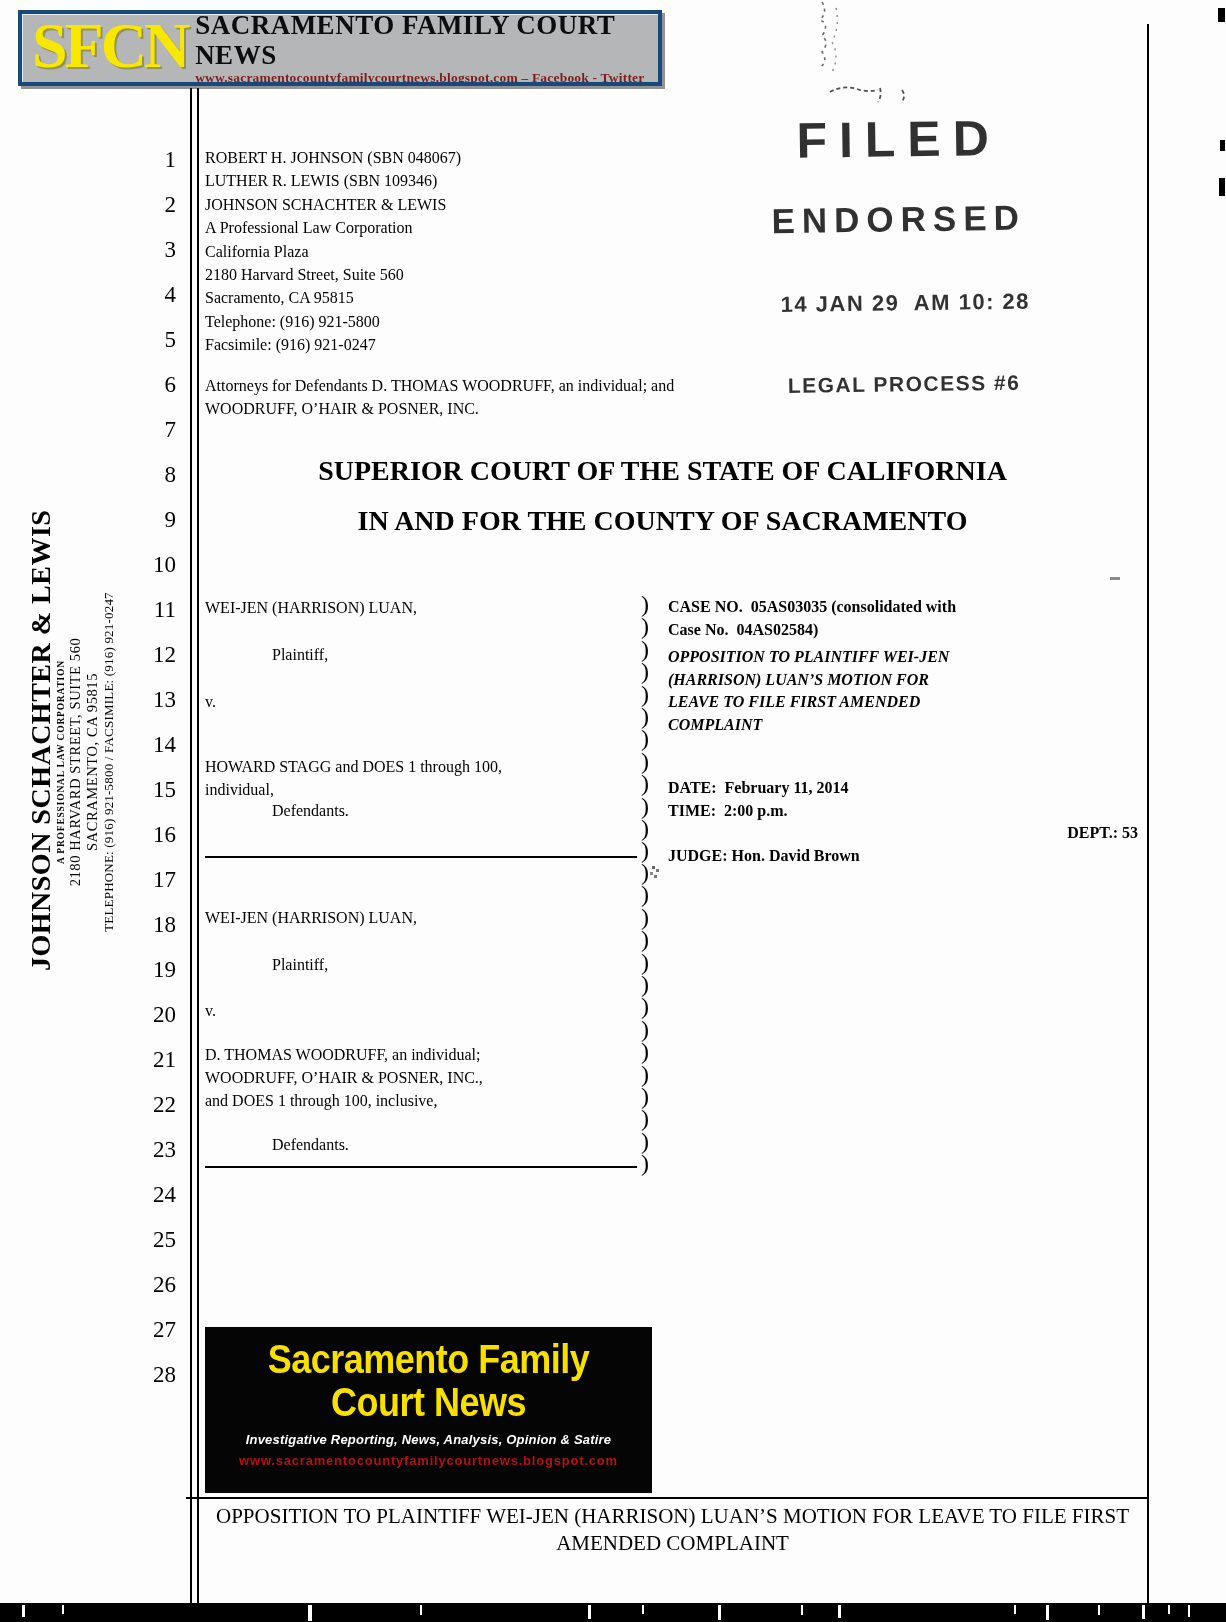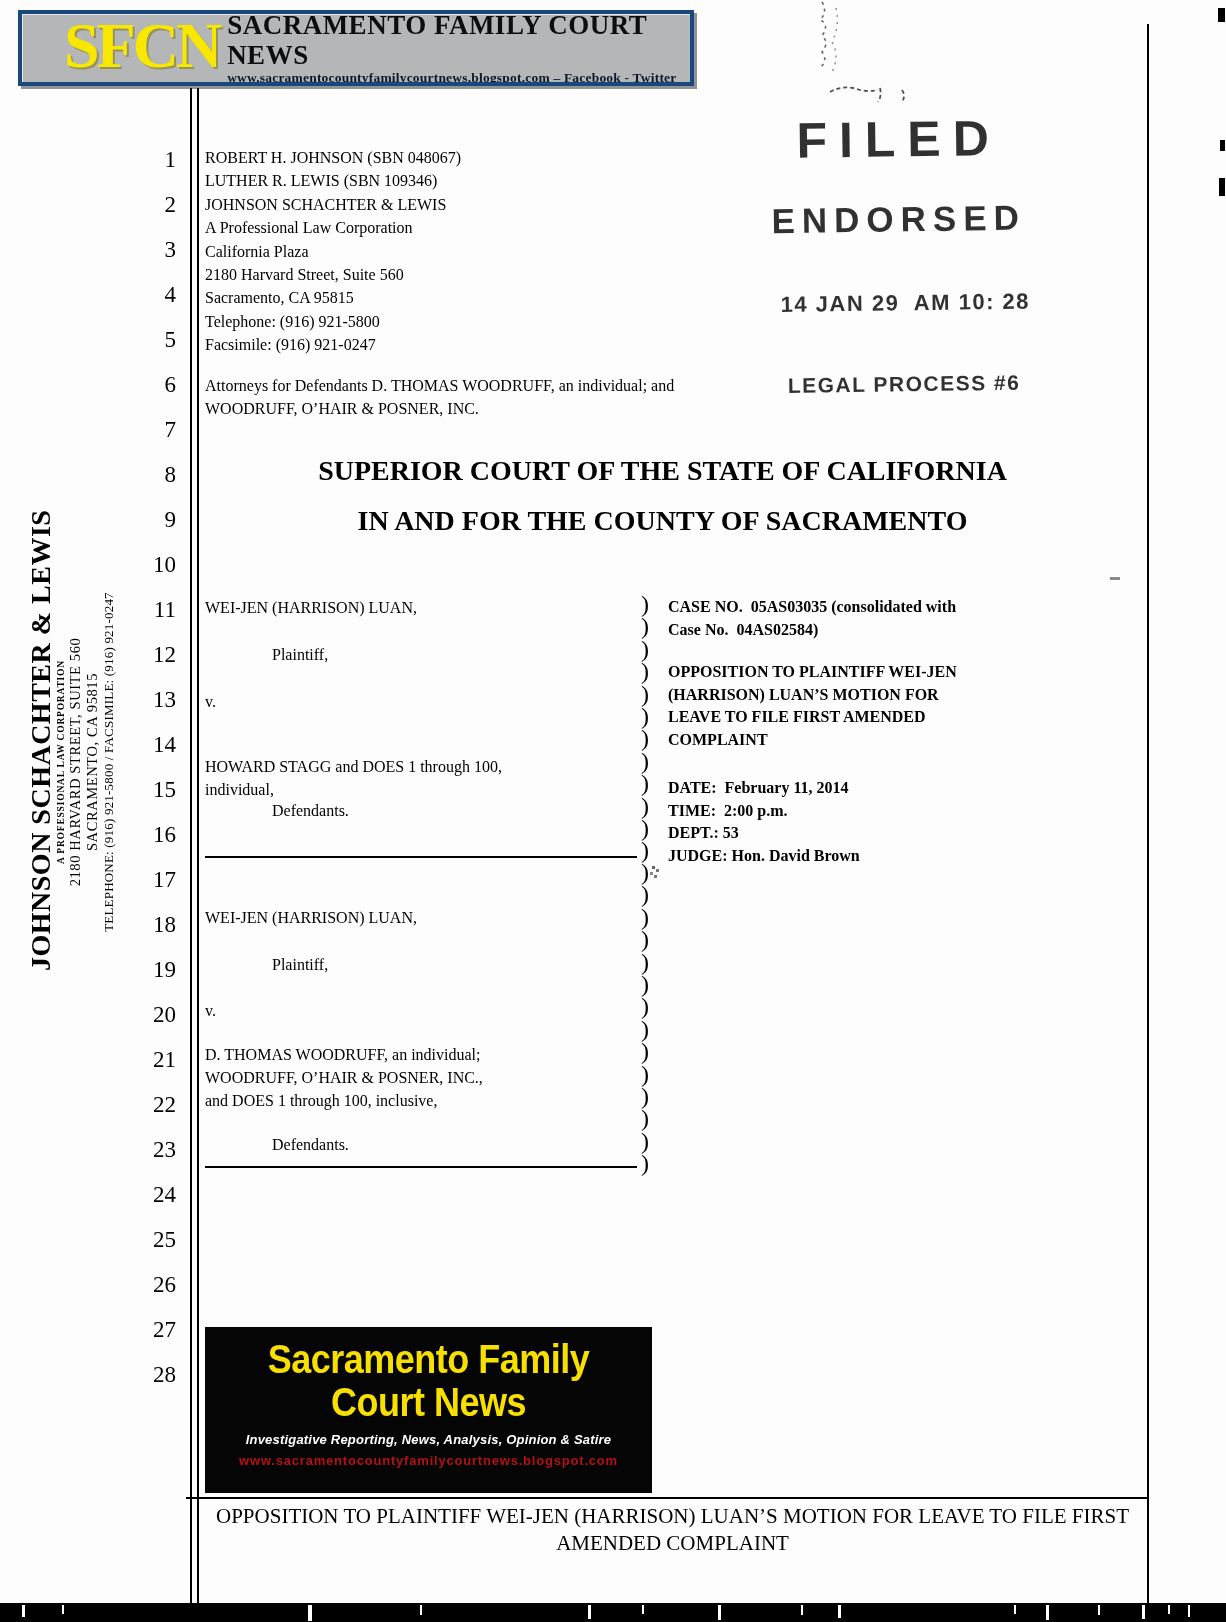--- a/index.html
+++ b/index.html
@@ -7,33 +7,33 @@
     width:1226px; height:1622px; position:relative; background:#ffffff;
     font-family:"Liberation Serif", serif; color:#000;
   }
   .page { position:absolute; inset:0; overflow:hidden; background:#fdfdfd; }
 
   
   .banner {
     position:absolute; left:18px; top:10px; width:636px; height:68px;
     background:#b5b6b8; border:4px solid #17497d;
     box-shadow: inset 1px 1px 0 #e6e6e6, 3px 3px 0 rgba(60,60,60,.55);
-    display:flex; align-items:center; overflow:hidden;padding-left:32px;
+    display:flex; align-items:center; overflow:hidden;
   }
   .banner-logo {
     font-family:"Liberation Serif", serif; font-weight:bold;
     color:#f8e800; font-size:64px; line-height:60px; letter-spacing:-3px;
     padding:0 8px 4px 10px; text-shadow:2px 2px 0 rgba(120,110,0,.5);
   }
   .banner-text { display:flex; flex-direction:column; justify-content:flex-start; }
   .banner-title {
     font-weight:bold; font-size:27px; line-height:30px; color:#0d0d0d; letter-spacing:.5px;
   }
   .banner-subtitle {
-    font-weight:bold; font-size:13.5px; line-height:16px; color:#0f172a; letter-spacing:.2px;
+    font-weight:bold; font-size:13.5px; line-height:16px; color:#7f1d1d; letter-spacing:.2px;
   }
 
   
   .stamp {
     position:absolute; left:772px; top:78px; width:310px;
     font-family:"Liberation Sans", sans-serif; color:#161616; opacity:.88;
     transform:rotate(-.8deg); white-space:pre;
   }
   .stamp-filed   { font-size:50px; font-weight:bold; letter-spacing:12px; line-height:50px; margin-left:26px; }
   .stamp-endorsed{ font-size:35px; font-weight:bold; letter-spacing:7px;  line-height:38px; }
@@ -72,22 +72,22 @@
   .c1-defendants { left:272px; top:799px; }
   .cap-line { position:absolute; height:2px; background:#000; width:432px; left:205px; }
   .c1-line { top:856px; } .c2-line { top:1166px; }
 
   .paren-col { position:absolute; left:641px; font-size:24px; }
   .paren-col > div { height:22.4px; line-height:22.4px; }
   .paren-col-1 { top:593px; } .paren-col-2 { top:861px; }
 
   .case-info { position:absolute; left:668px; width:470px; font-weight:bold; }
   .ci-case1 { top:595px; } .ci-case2 { top:618px; }
-  .ci-title { top:661px; } .ci-title > div { height:22.6px; line-height:22.6px; }
-  .ci-date { top:776px; } .ci-time { top:799px; } .ci-dept { top:821px; } .ci-judge { top:844px; }
+  .ci-title { top:646px;font-style:italic; } .ci-title > div { height:22.6px; line-height:22.6px; }
+  .ci-date { top:776px; } .ci-time { top:799px; } .ci-dept { top:821px;text-align:right; } .ci-judge { top:844px; }
 
   .c2-name { left:205px; top:906px; } .c2-plaintiff { left:272px; top:953px; }
   .c2-v { left:205px; top:999px; }    .c2-def { left:205px; top:1043px; }
   .c2-def > div { height:23.2px; line-height:23.2px; }
   .c2-defendants { left:272px; top:1133px; }
 
   
   .logo-box {
     position:absolute; left:205px; top:1327px; width:447px; height:166px;
     background:#050505; text-align:center; font-family:"Liberation Sans", sans-serif;

